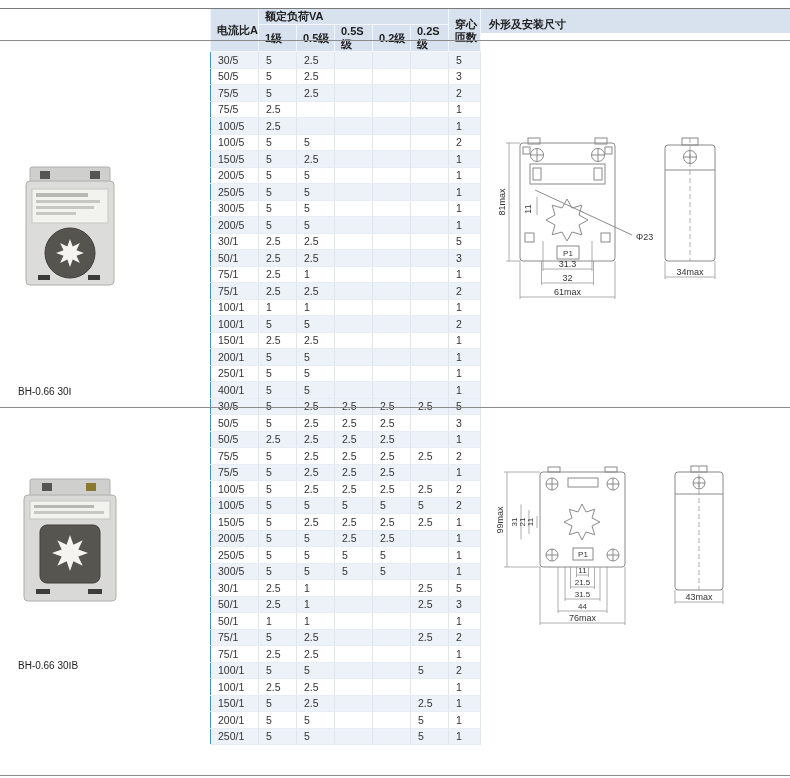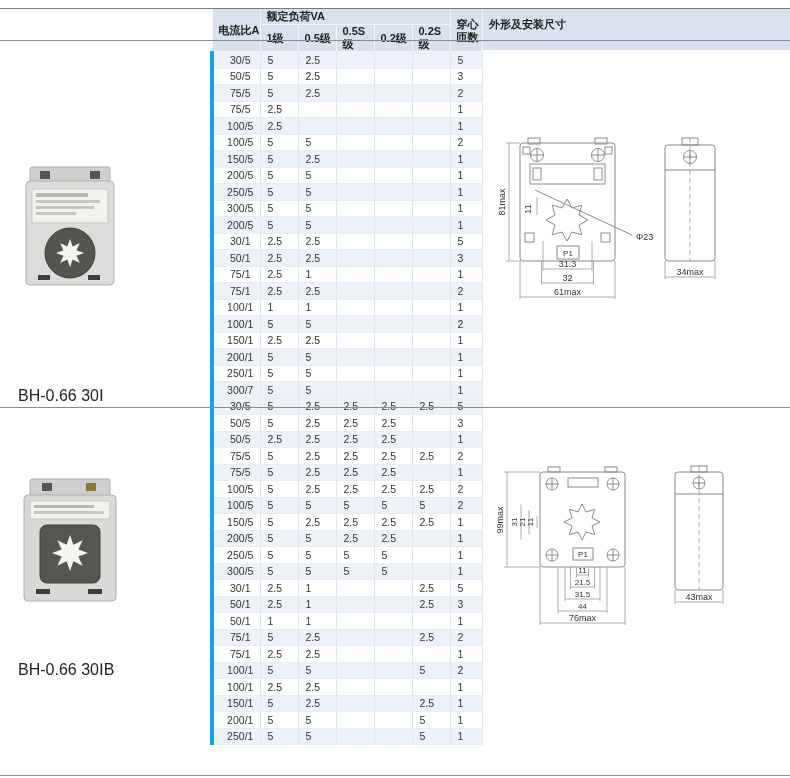--- a/index.html
+++ b/index.html
@@ -12,28 +12,28 @@
   .hline.under-header { top:40px; }
   .hline.section-divider { top:407px; }
   .hline.bottom { top:775px; }
 
   .spec-table { position:absolute; left:210px; top:8px; width:270px; border-collapse:collapse; table-layout:fixed; z-index:2; }
   .spec-table th { background:#d8e2ef; font-weight:bold; text-align:left; font-size:11px; color:#222;
                    height:16px; padding:0 0 0 6px; border:1px solid #f3f7fc; line-height:13px; }
   .spec-table th.th-turns { line-height:13px; padding-top:2px; }
   .spec-table td { height:16.5px; font-size:10.5px; color:#333; padding:0 0 0 7px;
                    border-right:1px solid #dde5f0; border-bottom:1px solid #e7edf5; white-space:nowrap; overflow:hidden; }
-  .spec-table td.c-ratio { border-left:4px solid #0ea5e9;text-align:center; }
+  .spec-table td.c-ratio { border-left:1px solid #0ea5e9; }
   .spec-table tbody tr:nth-of-type(odd) td { background:#edf2f8; }
   .spec-table tbody tr:nth-of-type(even) td { background:#ffffff; }
 
-  .dim-header { position:absolute; left:481px; top:9px; width:309px; height:41px; background:#d8e2ef;
+  .dim-header { position:absolute; left:481px; top:9px; width:309px; height:24px; background:#d8e2ef;
                 font-size:11px; font-weight:bold; color:#222; line-height:31px; padding-left:8px; z-index:2; }
 
-  .model-label { position:absolute; left:18px; font-size:16px; color:#222; z-index:3; white-space:nowrap; }
+  .model-label { position:absolute; left:18px; font-size:10px; color:#222; z-index:3; white-space:nowrap; }
   .model-label.m1 { top:386px; }
   .model-label.m2 { top:660px; }
 
   .photo { position:absolute; z-index:3; }
   .photo.p1 { left:24px; top:165px; }
   .photo.p2 { left:22px; top:477px; }
 
   .drawing { position:absolute; z-index:3; }
   .drawing.d1 { left:480px; top:130px; }
   .drawing.d2 { left:480px; top:452px; }
@@ -273,21 +273,21 @@
           <td class="c-ratio">250/1</td>
           <td>5</td>
           <td>5</td>
           <td></td>
           <td></td>
           <td></td>
           <td class="c-turns">1</td>
         </tr>
 
         <tr>
-          <td class="c-ratio">300/7</td>
+          <td class="c-ratio">400/1</td>
           <td>5</td>
           <td>5</td>
           <td></td>
           <td></td>
           <td></td>
           <td class="c-turns">1</td>
         </tr>
       </tbody>
     <tbody>
 

